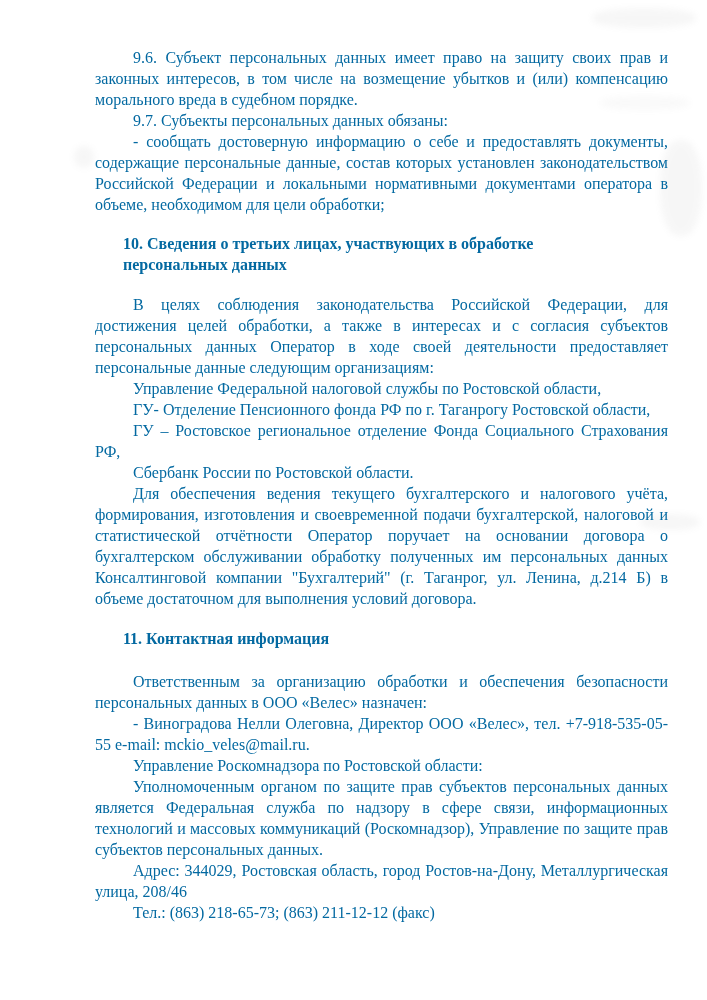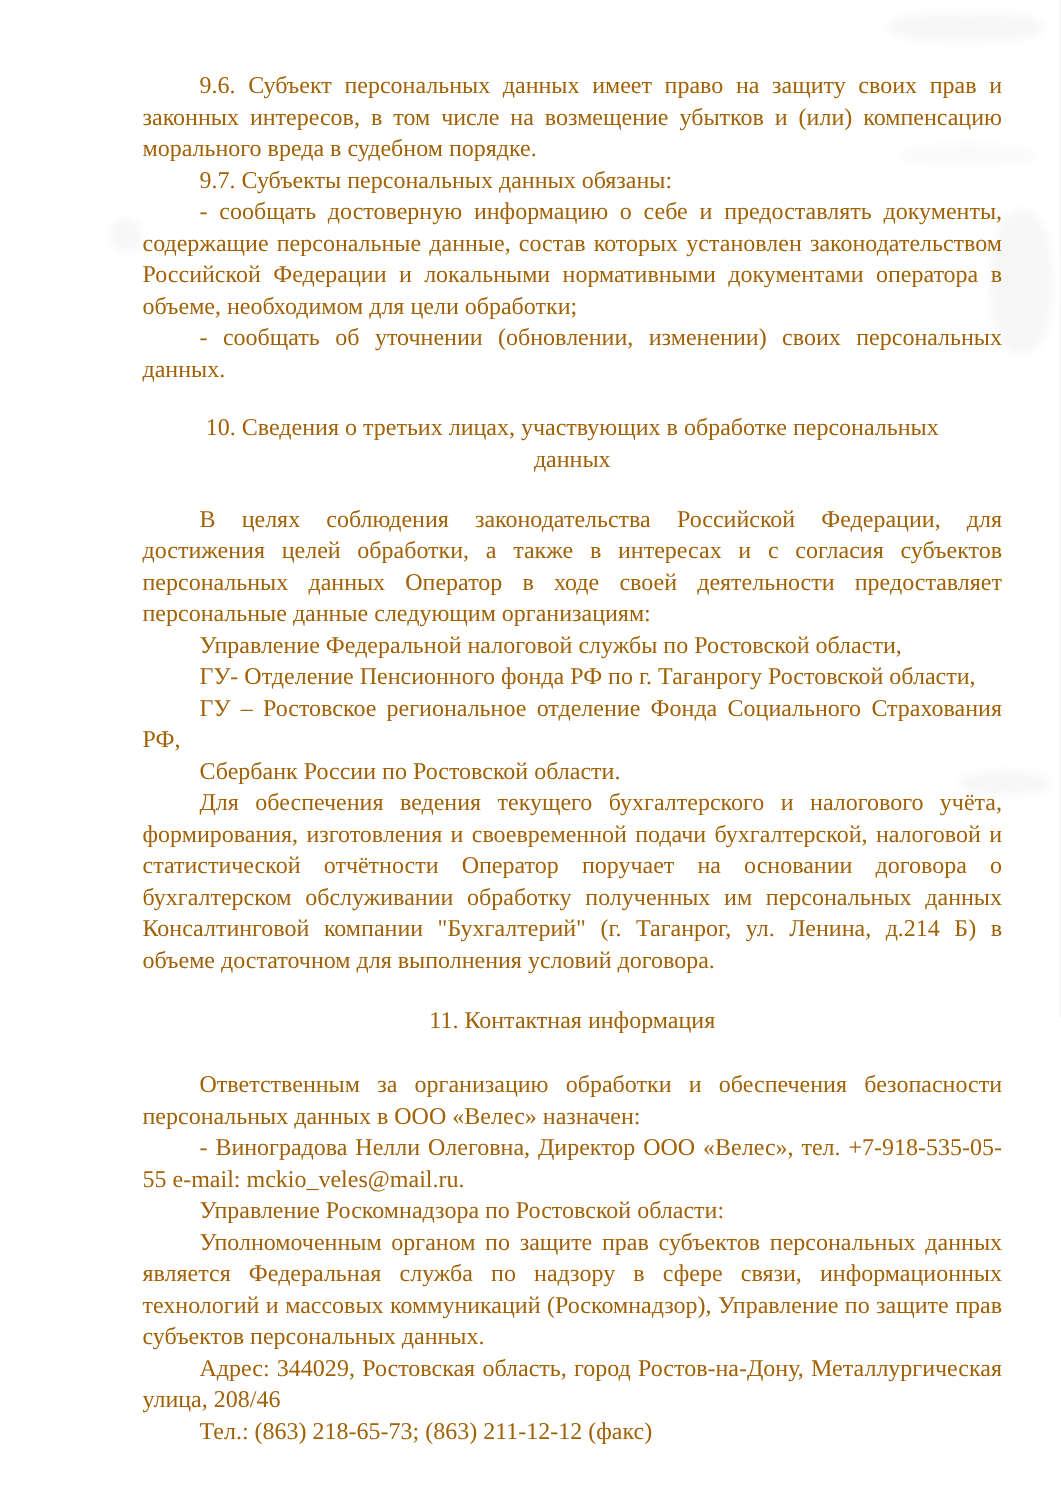--- a/index.html
+++ b/index.html
@@ -4,40 +4,39 @@
 <style>
   html, body { margin: 0; padding: 0; background: #e9e9e9; }
   .page {
     position: relative;
     width: 707px;
     height: 1000px;
     margin: 0 auto;
     background: #ffffff;
     overflow: hidden;
     font-family: "Liberation Serif", "DejaVu Serif", serif;
-    color: #a16207;
+    color: #0369a1;
   }
   .content {
     position: absolute;
     left: 95px;
     top: 47px;
     width: 573px;
   }
   p.para {
     margin: 0;
     font-size: 16px;
     line-height: 21px;
     text-align: justify;
     text-indent: 38px;
   }
   .heading {
     font-size: 16px;
     line-height: 21px;
-    font-weight: normal;
-    text-align: center;
+    font-weight: bold;
     margin: 18px 0 19px 0;
     padding: 0 28px;
   }
   .heading.h11 { margin: 19px 0 22px 0; }
   
   .artifact {
     position: absolute;
     background: #9a9a9a;
     opacity: 0.08;
     border-radius: 45%;
@@ -58,21 +57,20 @@
   <div class="artifact a1"></div>
   <div class="artifact a2"></div>
   <div class="artifact a3"></div>
   <div class="artifact a4"></div>
   <div class="artifact a5"></div>
 
   <div class="content">
     <p class="para">9.6. Субъект персональных данных имеет право на защиту своих прав и законных интересов, в том числе на возмещение убытков и (или) компенсацию морального вреда в судебном порядке.</p>
     <p class="para">9.7. Субъекты персональных данных обязаны:</p>
     <p class="para">- сообщать достоверную информацию о себе и предоставлять документы, содержащие персональные данные, состав которых установлен законодательством Российской Федерации и локальными нормативными документами оператора в объеме, необходимом для цели обработки;</p>
-    <p class="para">- сообщать об уточнении (обновлении, изменении) своих персональных данных.</p>
     <div class="heading">10. Сведения о третьих лицах, участвующих в обработке персональных данных</div>
     <p class="para">В целях соблюдения законодательства Российской Федерации, для достижения целей обработки, а также в интересах и с согласия субъектов персональных данных Оператор в ходе своей деятельности предоставляет персональные данные следующим организациям:</p>
     <p class="para">Управление Федеральной налоговой службы по Ростовской области,</p>
     <p class="para">ГУ- Отделение Пенсионного фонда РФ по г. Таганрогу Ростовской области,</p>
     <p class="para">ГУ – Ростовское  региональное отделение Фонда Социального Страхования РФ,</p>
     <p class="para">Сбербанк России по Ростовской области.</p>
     <p class="para">Для обеспечения ведения текущего бухгалтерского и налогового учёта, формирования, изготовления и своевременной подачи бухгалтерской, налоговой и статистической отчётности Оператор поручает на основании договора о бухгалтерском обслуживании обработку полученных им персональных данных Консалтинговой компании "Бухгалтерий" (г. Таганрог, ул. Ленина, д.214 Б) в объеме достаточном для выполнения условий договора.</p>
     <div class="heading h11">11.  Контактная информация</div>
     <p class="para">Ответственным за организацию обработки и обеспечения безопасности персональных данных в ООО «Велес» назначен:</p>
     <p class="para">- Виноградова Нелли Олеговна, Директор ООО «Велес», тел. +7-918-535-05-55 e-mail:  mckio_veles@mail.ru.</p>

